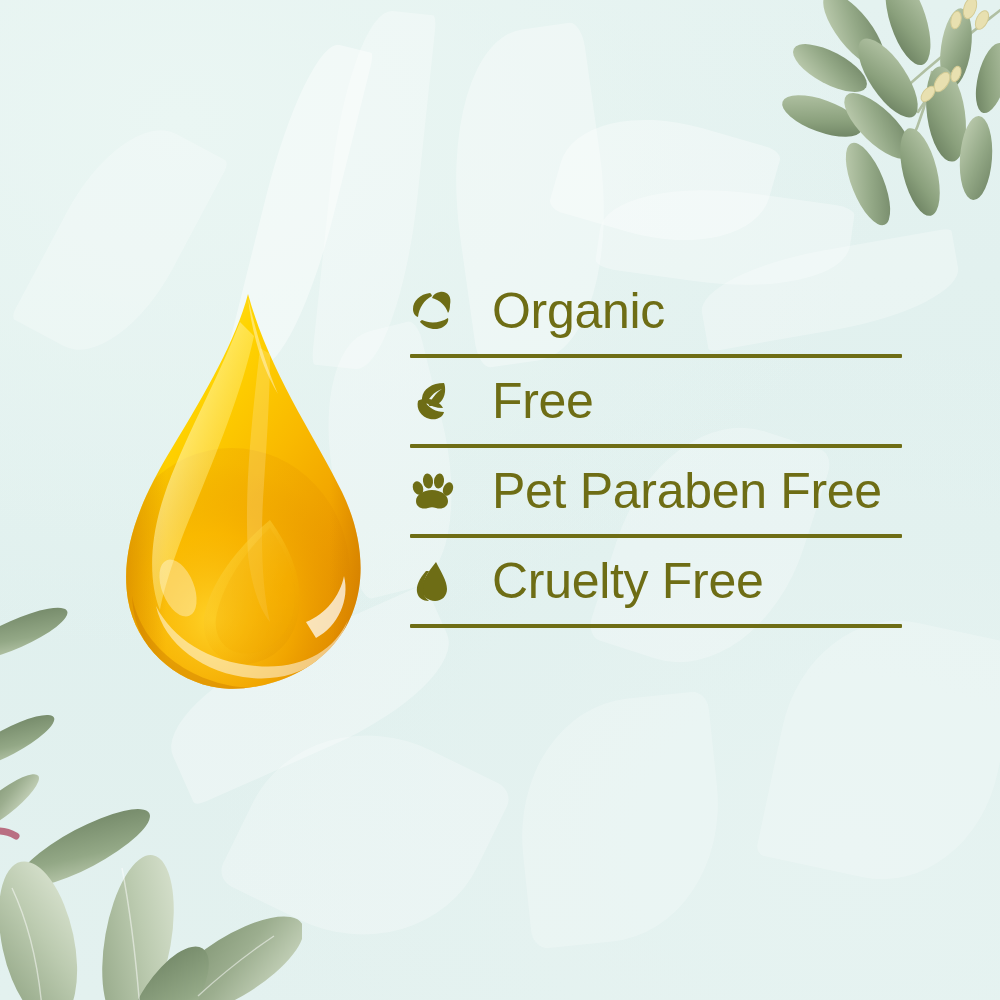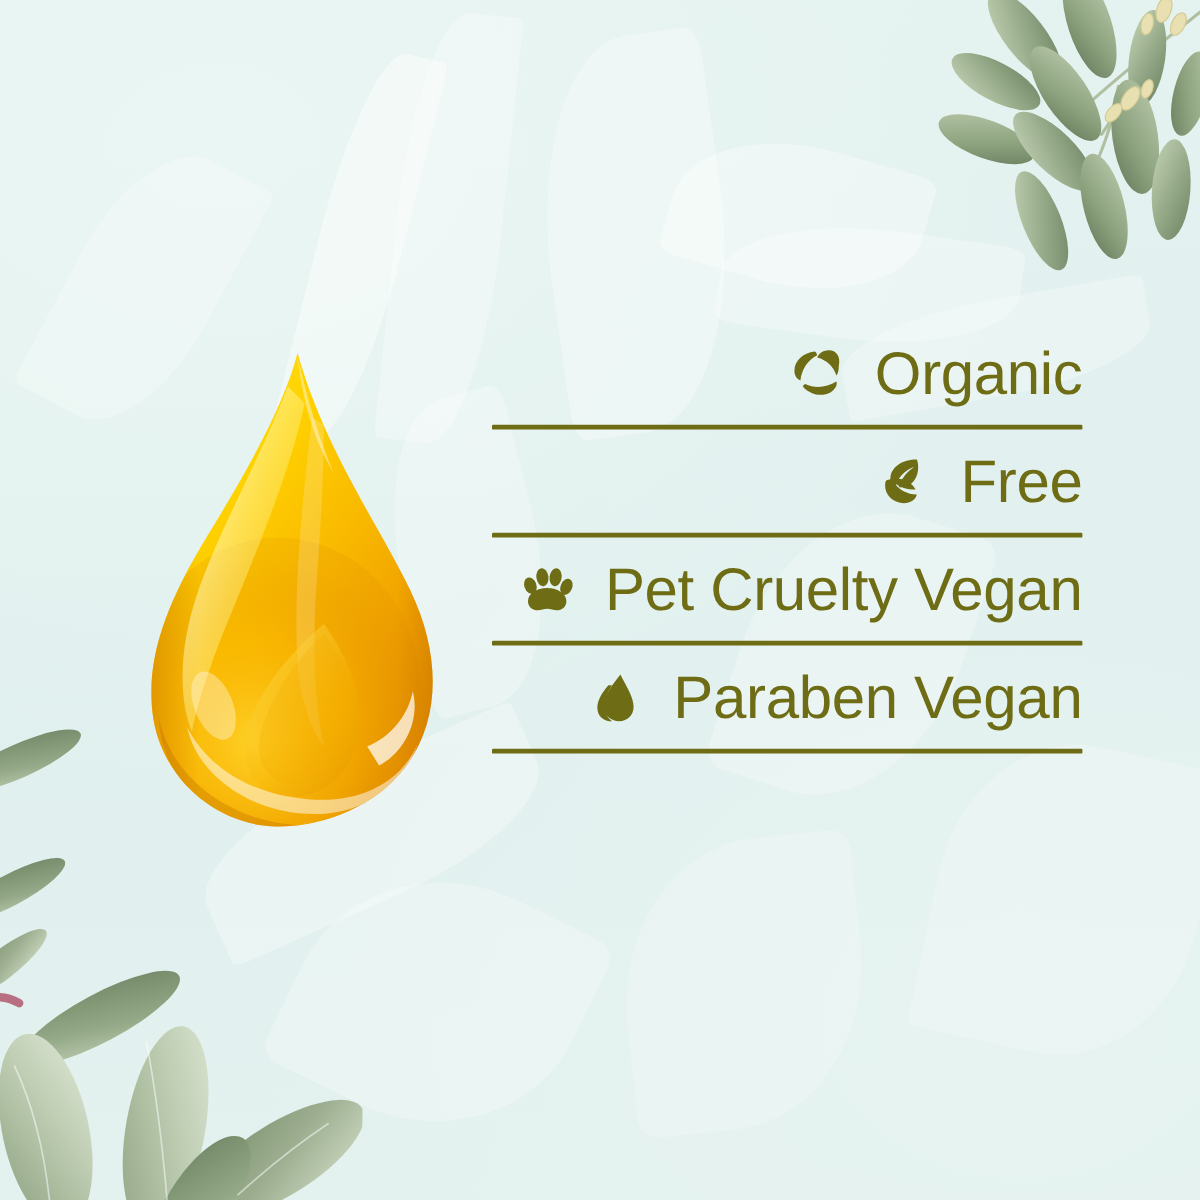--- a/index.html
+++ b/index.html
@@ -60,22 +60,21 @@
     position: absolute;
     left: 410px;
     top: 268px;
     width: 492px;
   }
   .feature-row {
     position: relative;
     height: 86px;
     display: flex;
     align-items: center;
-    gap: 26px;
-    justify-content: flex-end;
+    gap: 38px;
   }
   .feature-icon {
     width: 44px;
     height: 46px;
     flex: 0 0 44px;
     display: flex;
     align-items: center;
     justify-content: center;
   }
   .feature-label {
@@ -286,31 +285,31 @@
         <svg viewBox="0 0 44 44" width="44" height="44">
           <g fill="#6e6d15">
             <ellipse cx="8" cy="19" rx="5" ry="7" transform="rotate(-20 8 19)"></ellipse>
             <ellipse cx="18" cy="12" rx="5" ry="7.6" transform="rotate(-8 18 12)"></ellipse>
             <ellipse cx="29" cy="12" rx="5" ry="7.6" transform="rotate(8 29 12)"></ellipse>
             <ellipse cx="38" cy="20" rx="4.8" ry="7" transform="rotate(22 38 20)"></ellipse>
             <path d="M22 21 C 31 21, 38 26, 38 32 C 38 38, 32 41, 26 39 C 23 38, 21 38, 18 39 C 12 41, 6 38, 6 32 C 6 26, 13 21, 22 21 Z"></path>
           </g>
         </svg>
       </span>
-      <span class="feature-label">Pet Cruelty Vegan</span>
+      <span class="feature-label">Pet Paraben Free</span>
     </div>
     <div class="divider"></div>
 
     <div class="feature-row">
       <span class="feature-icon">
         <svg viewBox="0 0 44 44" width="44" height="44">
           <g fill="#6e6d15">
             <path d="M26 3 C 18 13, 12 22, 12 30 C 12 37, 18 42, 25 42 C 32 42, 37 37, 37 30 C 37 22, 31 13, 26 3 Z"></path>
             <path d="M16 12 C 9 20, 6 27, 7 33 C 8 39, 13 42, 19 42 C 15 39, 13 35, 13 30 C 13 24, 15 18, 19 12 Z"></path>
           </g>
         </svg>
       </span>
-      <span class="feature-label">Paraben Vegan</span>
+      <span class="feature-label">Cruelty Free</span>
     </div>
     <div class="divider"></div>
 
   </div>
 </div>
 
 </body></html>

